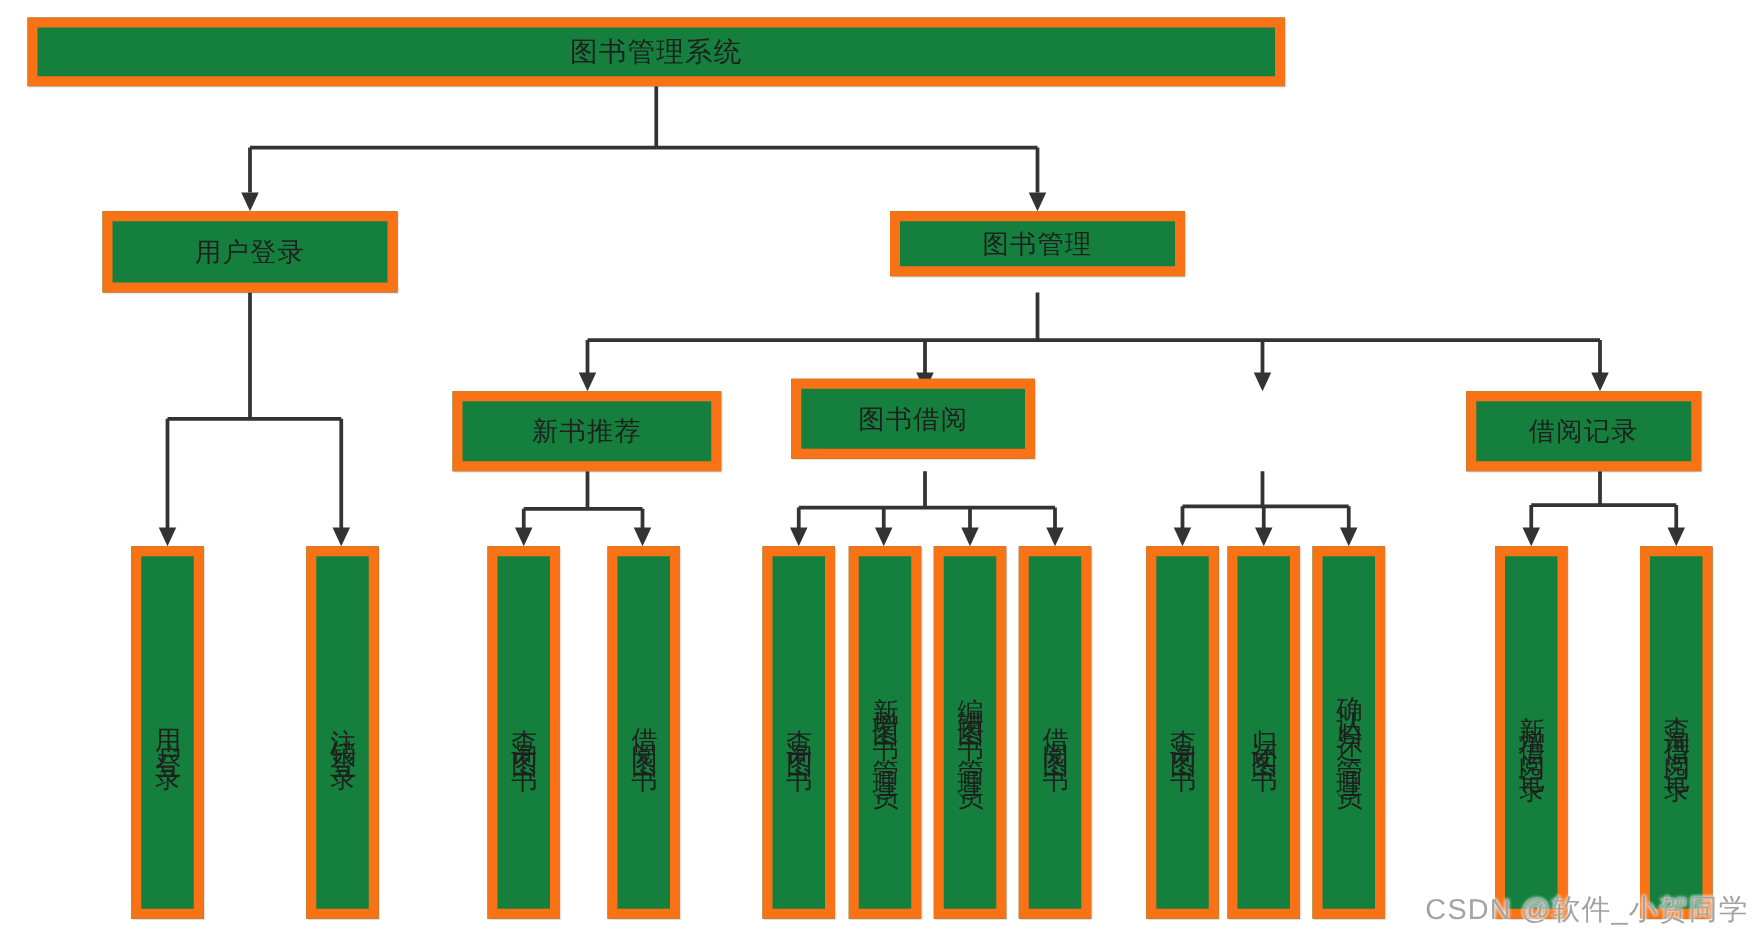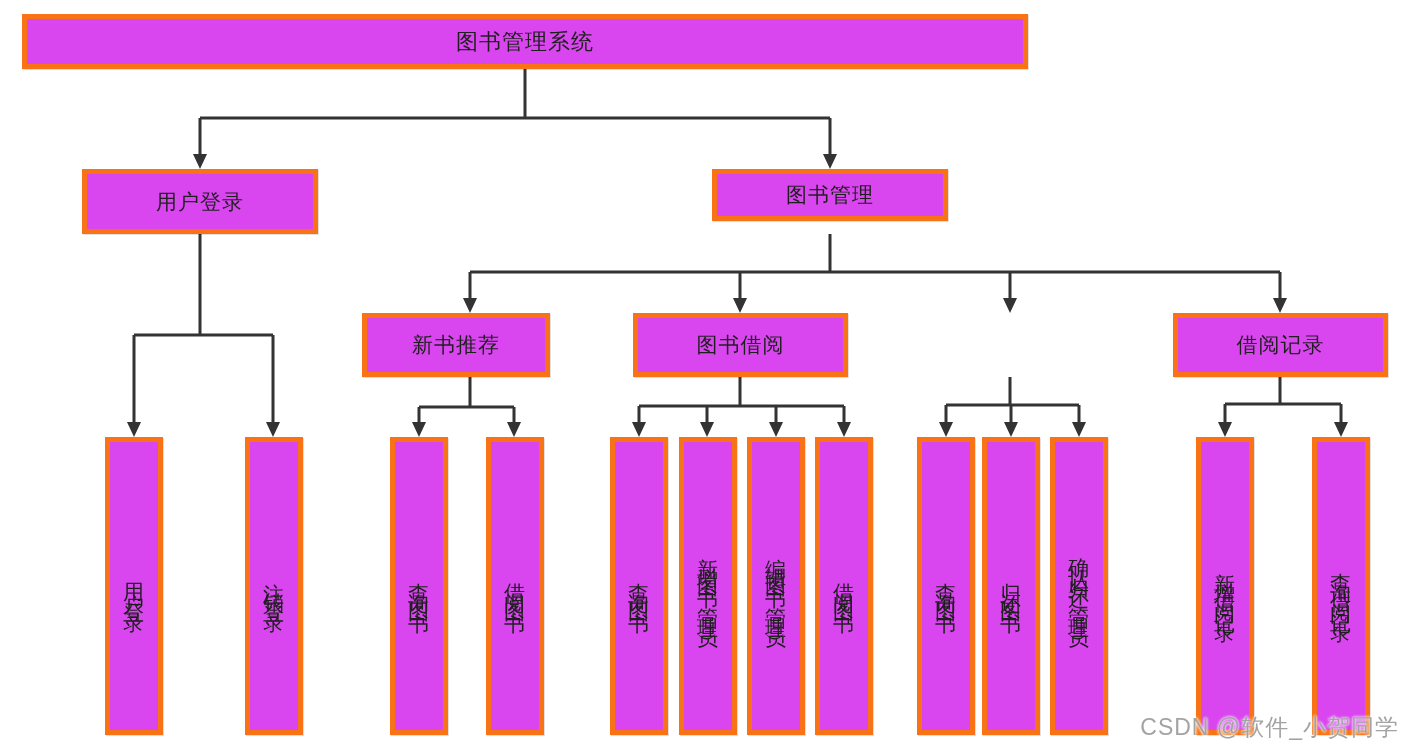--- a/index.html
+++ b/index.html
@@ -8,22 +8,22 @@
     width: 1405px;
     height: 747px;
     background: #ffffff;
     font-family: "Liberation Sans", sans-serif;
     overflow: hidden;
   }
   .wires { position: absolute; left: 0; top: 0; }
   .box {
     position: absolute;
     box-sizing: border-box;
-    border: 5px solid #f97316;
-    background: #d946ef;
+    border: 8px solid #f97316;
+    background: #15803d;
     color: #1f1f1f;
     display: flex;
     align-items: center;
     justify-content: center;
     font-size: 21px;
     letter-spacing: 1px;
     box-shadow: 1px 1px 0 rgba(0,0,0,0.12);
     z-index: 2;
   }
   .box.root { font-size: 22px; }
@@ -83,23 +83,23 @@
       <polygon points="1218,422 1232,422 1225,437"></polygon>
       <polygon points="1334,422 1348,422 1341,437"></polygon>
     </g>
   </svg>
 
   <div class="box root" style="left:22px; top:14px; width:1006px; height:55px;">图书管理系统</div>
 
   <div class="box" style="left:82px; top:169px; width:236px; height:65px;">用户登录</div>
   <div class="box" style="left:712px; top:169px; width:236px; height:52px;">图书管理</div>
 
-  <div class="box" style="left:362px; top:313px; width:188px; height:64px;">新书推荐</div>
-  <div class="box" style="left:633px; top:313px; width:215px; height:64px;text-align:right;">图书借阅</div>
-  <div class="box" style="left:1173px; top:313px; width:215px; height:64px;">借阅记录</div>
+  <div class="box" style="left:362px; top:313px; width:215px; height:64px;">新书推荐</div>
+  <div class="box" style="left:633px; top:303px; width:195px; height:64px;text-align:right;">图书借阅</div>
+  <div class="box" style="left:1173px; top:313px; width:188px; height:64px;">借阅记录</div>
 
   <div class="box vbox" style="left:105px; top:437px; width:58px; height:298px;">用户登录</div>
   <div class="box vbox" style="left:245px; top:437px; width:58px; height:298px;">注销登录</div>
 
   <div class="box vbox" style="left:390px; top:437px; width:58px; height:298px;">查询图书</div>
   <div class="box vbox" style="left:486px; top:437px; width:58px; height:298px;">借阅图书</div>
 
   <div class="box vbox" style="left:610px; top:437px; width:58px; height:298px;">查询图书</div>
   <div class="box vbox" style="left:679px; top:437px; width:58px; height:298px;">新增图书（管理员）</div>
   <div class="box vbox" style="left:747px; top:437px; width:58px; height:298px;">编辑图书（管理员）</div>

